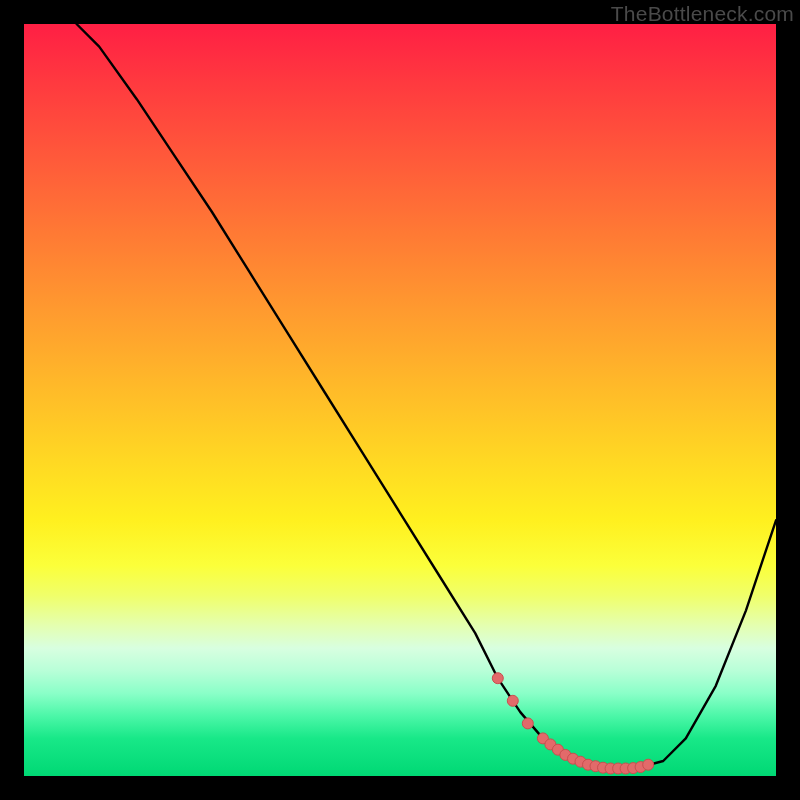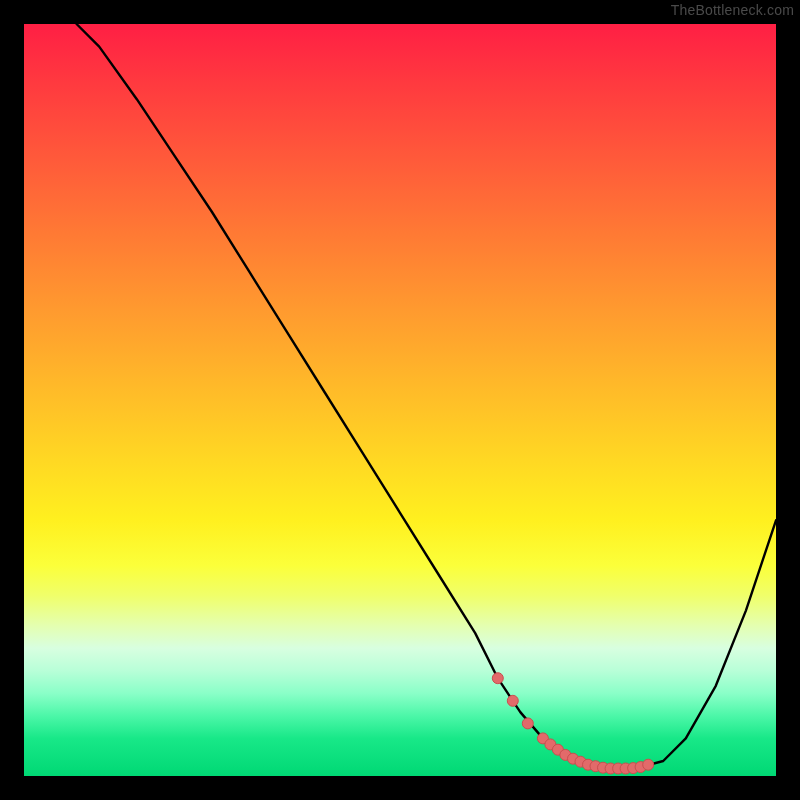--- a/index.html
+++ b/index.html
@@ -44,21 +44,21 @@
       #4cf7a8 92%,
       #18e888 95%,
       #00d874 100%
     );
   }
   .watermark {
     position: absolute;
     top: 2px;
     right: 6px;
     color: #4a4a4a;
-    font-size: 14px;
+    font-size: 21px;
     font-weight: 500;
     letter-spacing: 0.2px;
     user-select: none;
   }
   svg.curve {
     position: absolute;
     left: 0;
     top: 0;
     width: 752px;
     height: 752px;

